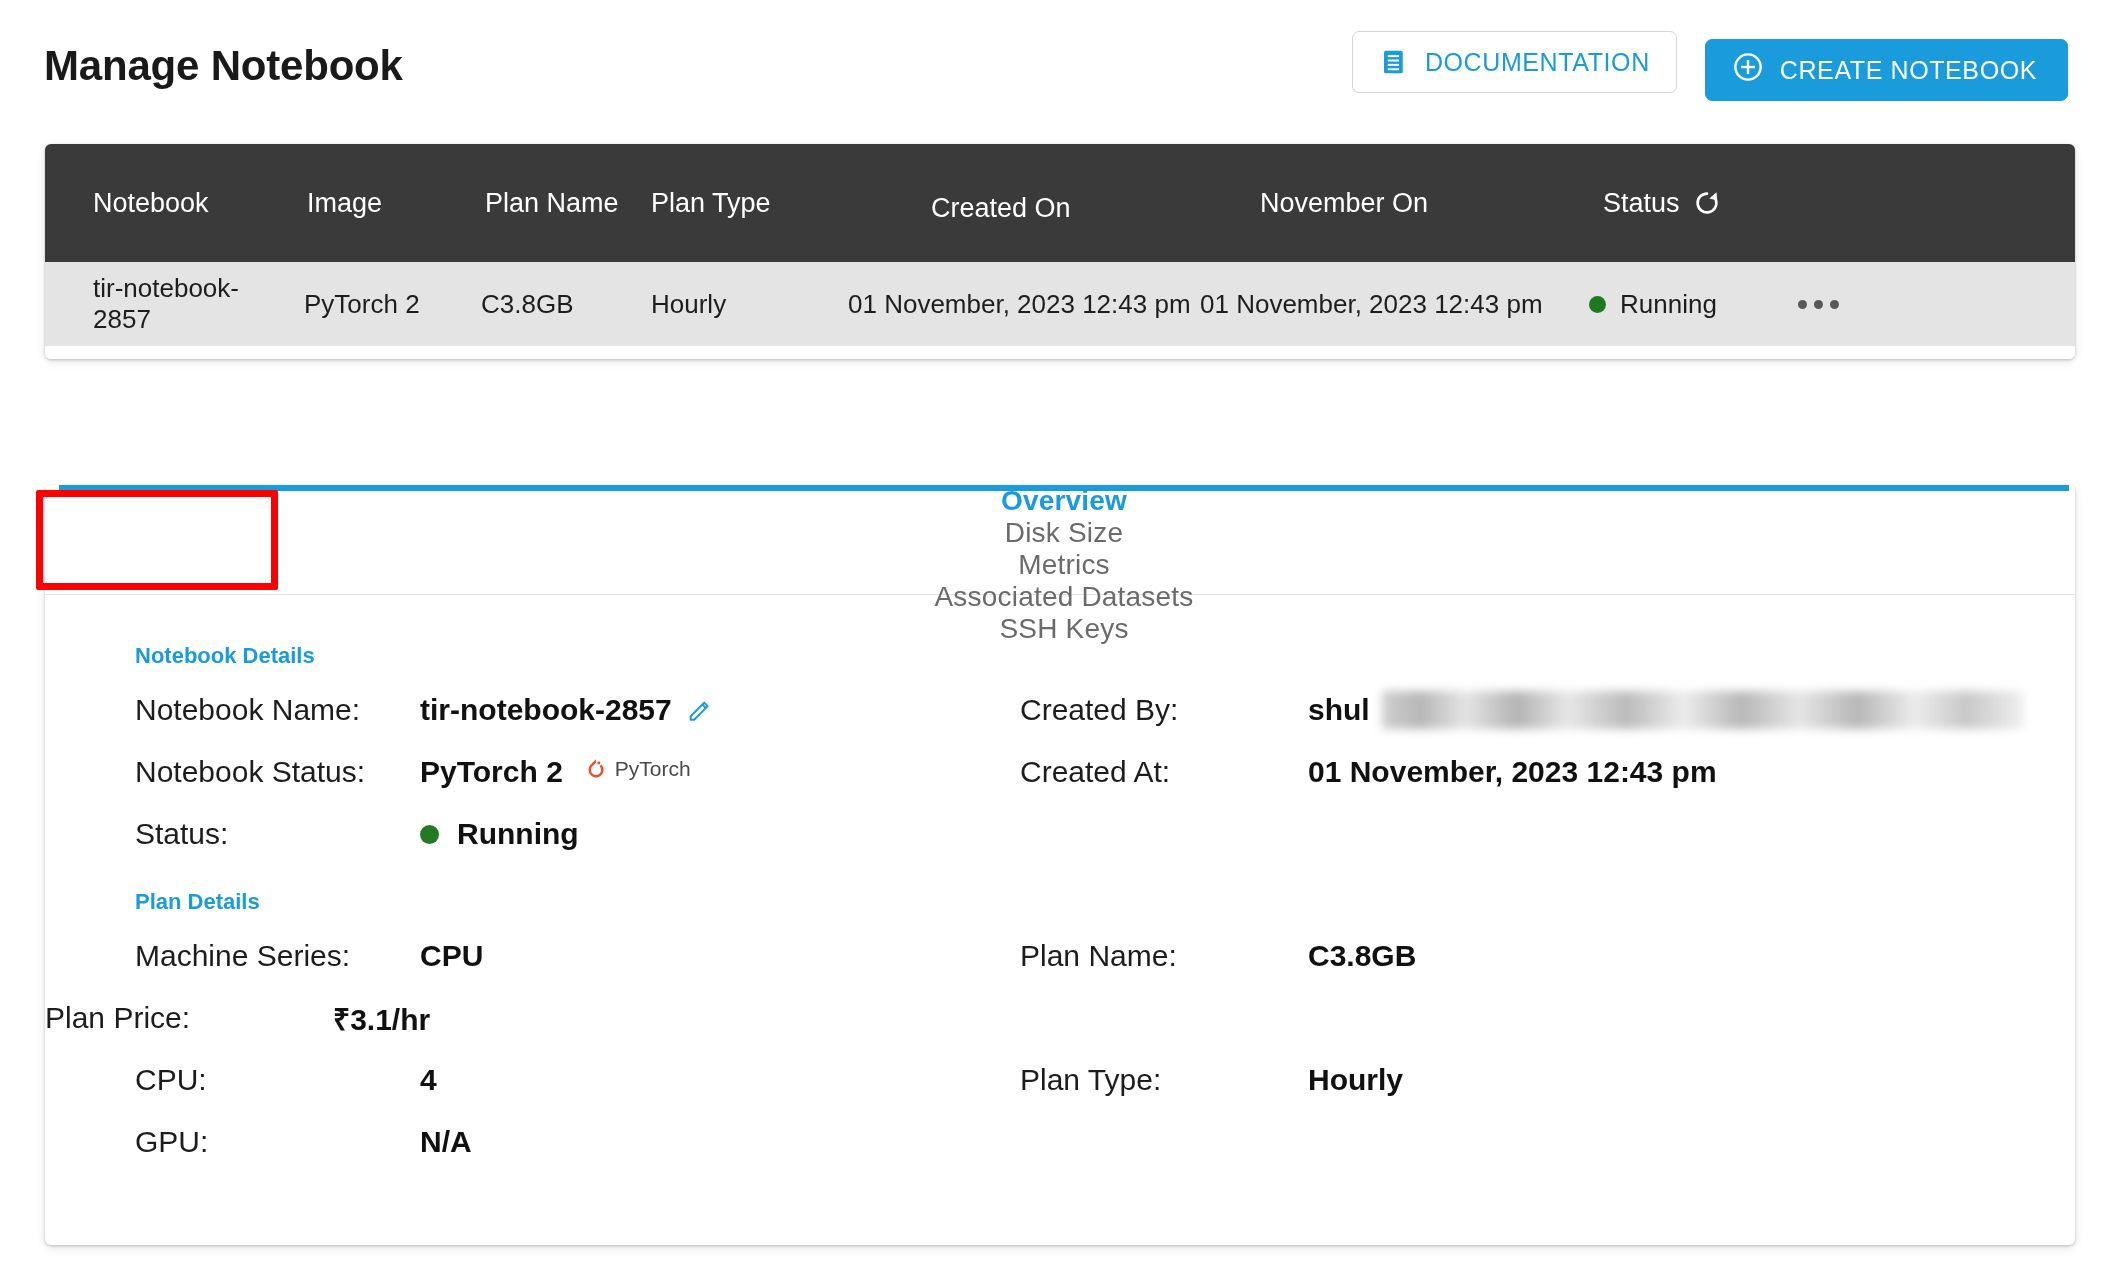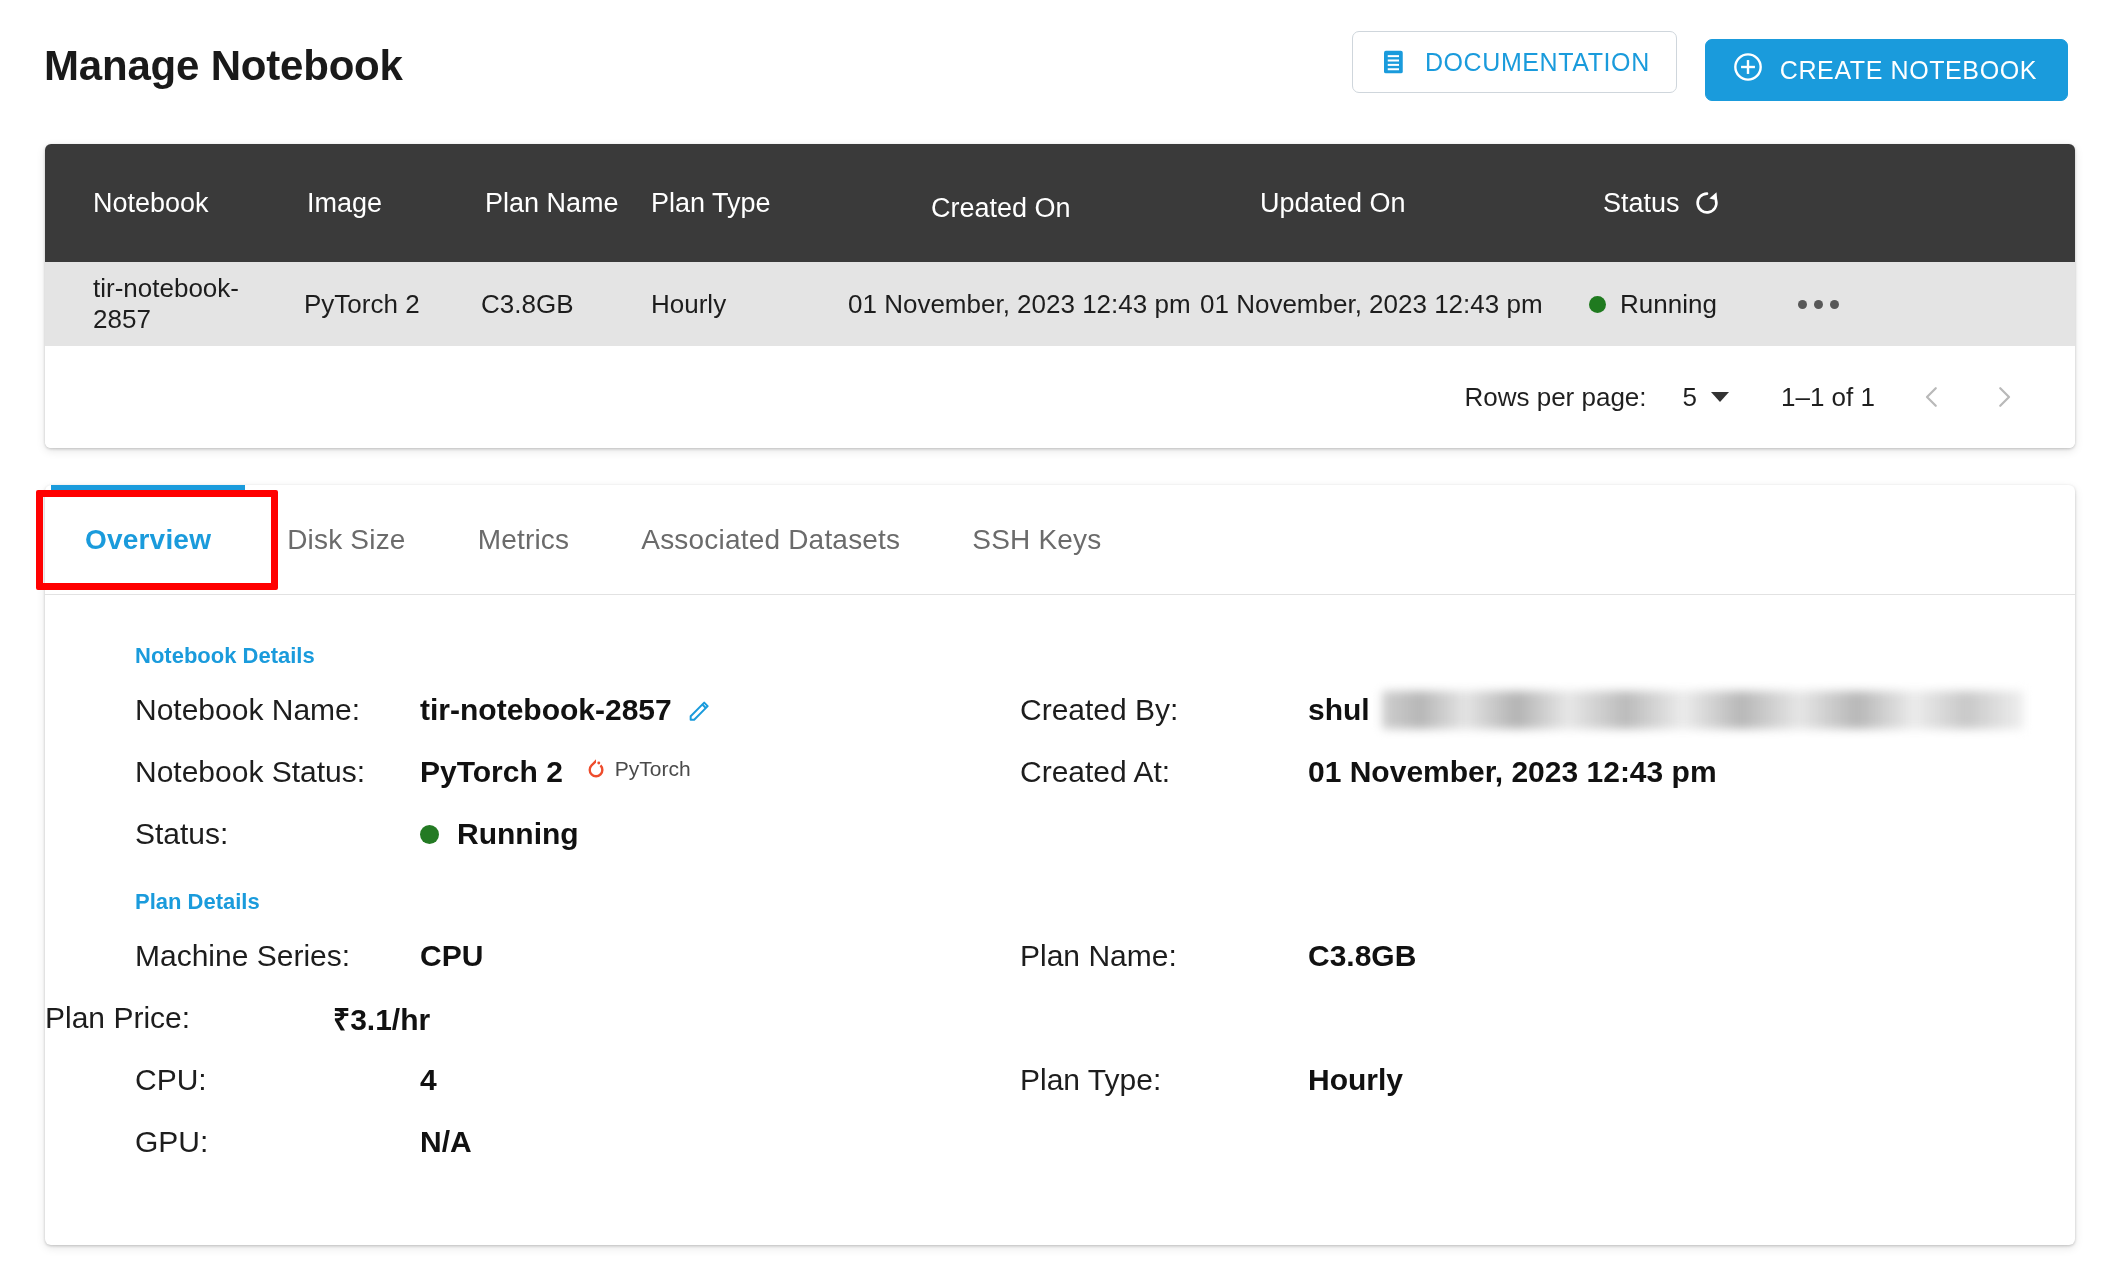--- a/index.html
+++ b/index.html
@@ -36,21 +36,21 @@
     background: #1A9BDC; color: #ffffff; border: 1.5px solid #1A9BDC;
     padding: 0 30px 0 26px;
     margin-top: 8px;
   }
 
   
   .card {
     position: absolute; background: #fff; border-radius: 6px;
     box-shadow: 0 1px 3px rgba(0,0,0,.20), 0 3px 10px rgba(0,0,0,.10);
   }
-  .table-card { left: 45px; top: 144px; width: 2030px; height: 304px; overflow: hidden; }
+  .table-card { left: 45px; top: 144px; width: 2030px; height: 215px; overflow: hidden; }
 
   .thead {
     height: 118px; background: #3A3A3A; color: #fff;
     display: flex; align-items: center; font-size: 27px;
   }
   .trow {
     height: 84px; background: #E4E4E4; color: #1d1d1d;
     display: flex; align-items: center; font-size: 26px;
   }
   .c-notebook { width: 250px; padding-left: 48px; }
@@ -99,21 +99,21 @@
   }
   .range-text { margin-left: 52px; color: #1f1f1f; }
   .pg-btn { margin-left: 42px; color: #b9b9b9; cursor: pointer; display:inline-flex; }
   .pg-btn:first-of-type { margin-left: 58px; }
 
   
   .detail-card { left: 45px; top: 485px; width: 2030px; height: 760px; overflow: hidden; }
 
   .tabs {
     height: 110px; display: flex; align-items: stretch;
-    border-bottom: 1.5px solid #e2e2e2; padding-left: 0;
+    border-bottom: 1.5px solid #e2e2e2; padding-left: 8px; flex-direction: column;
   }
   .tab {
     display: flex; align-items: center; justify-content: center;
     padding: 0 36px; font-size: 28px; color: #6b6b6b; cursor: pointer;
     position: relative; letter-spacing: .2px;
   }
   .tab:first-child { padding: 0 40px; }
   .tab.active { color: #1A9BDC; font-weight: bold; }
   .tab.active::before {
     content:""; position: absolute; left: 6px; right: 6px; top: 0; height: 6px; background: #1A9BDC;
@@ -195,21 +195,21 @@
   </div>
 
   <div class="card table-card">
 
     <div class="thead">
       <div class="c-notebook">Notebook</div>
       <div class="c-image">Image</div>
       <div class="c-planname">Plan Name</div>
       <div class="c-plantype">Plan Type</div>
       <div class="c-created">Created On</div>
-      <div class="c-updated">Updated On</div>
+      <div class="c-updated">November On</div>
       <div class="c-status">
         <span class="status-head">
           <span>Status</span>
           <span class="refresh-icon">
             <svg width="30" height="30" viewBox="0 0 24 24" fill="none">
               <path d="M12 4.5a7.5 7.5 0 1 0 7.1 5.1" stroke="#fff" stroke-width="2.1" stroke-linecap="round"></path>
               <path d="M19.6 3.3 L20.2 9.9 L13.9 8.4 Z" fill="#fff"></path>
             </svg>
           </span>
         </span>

